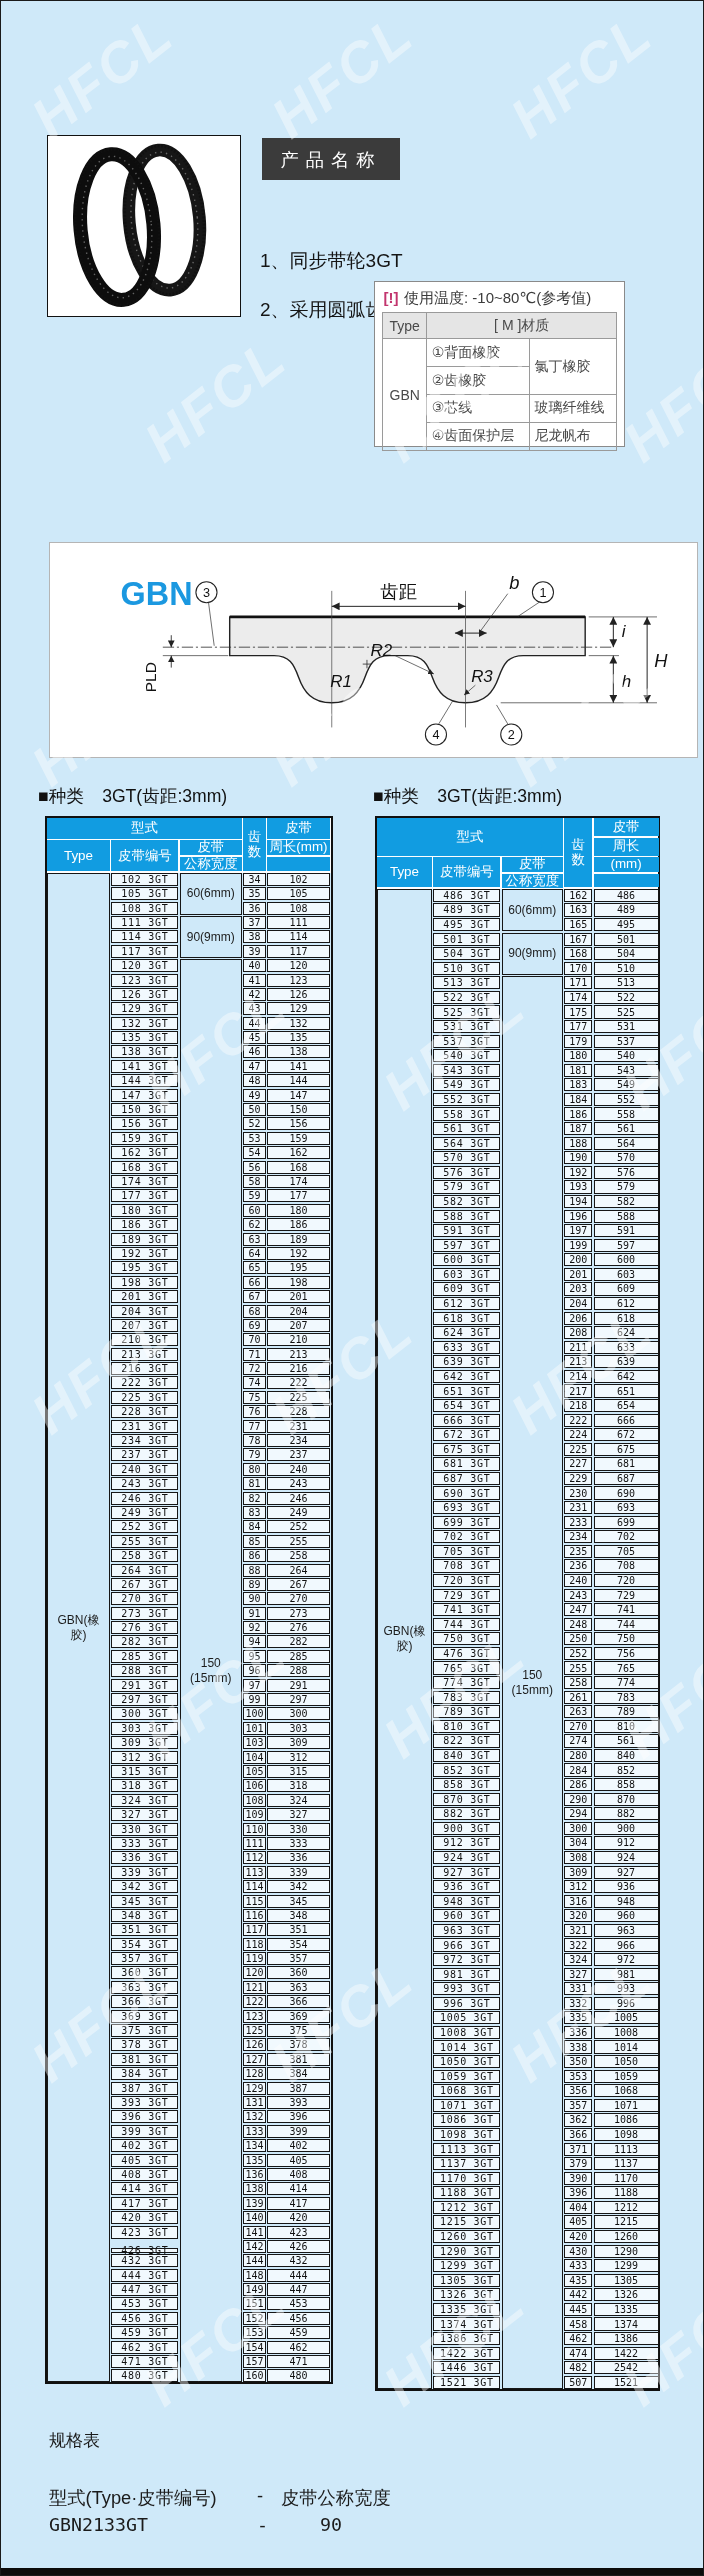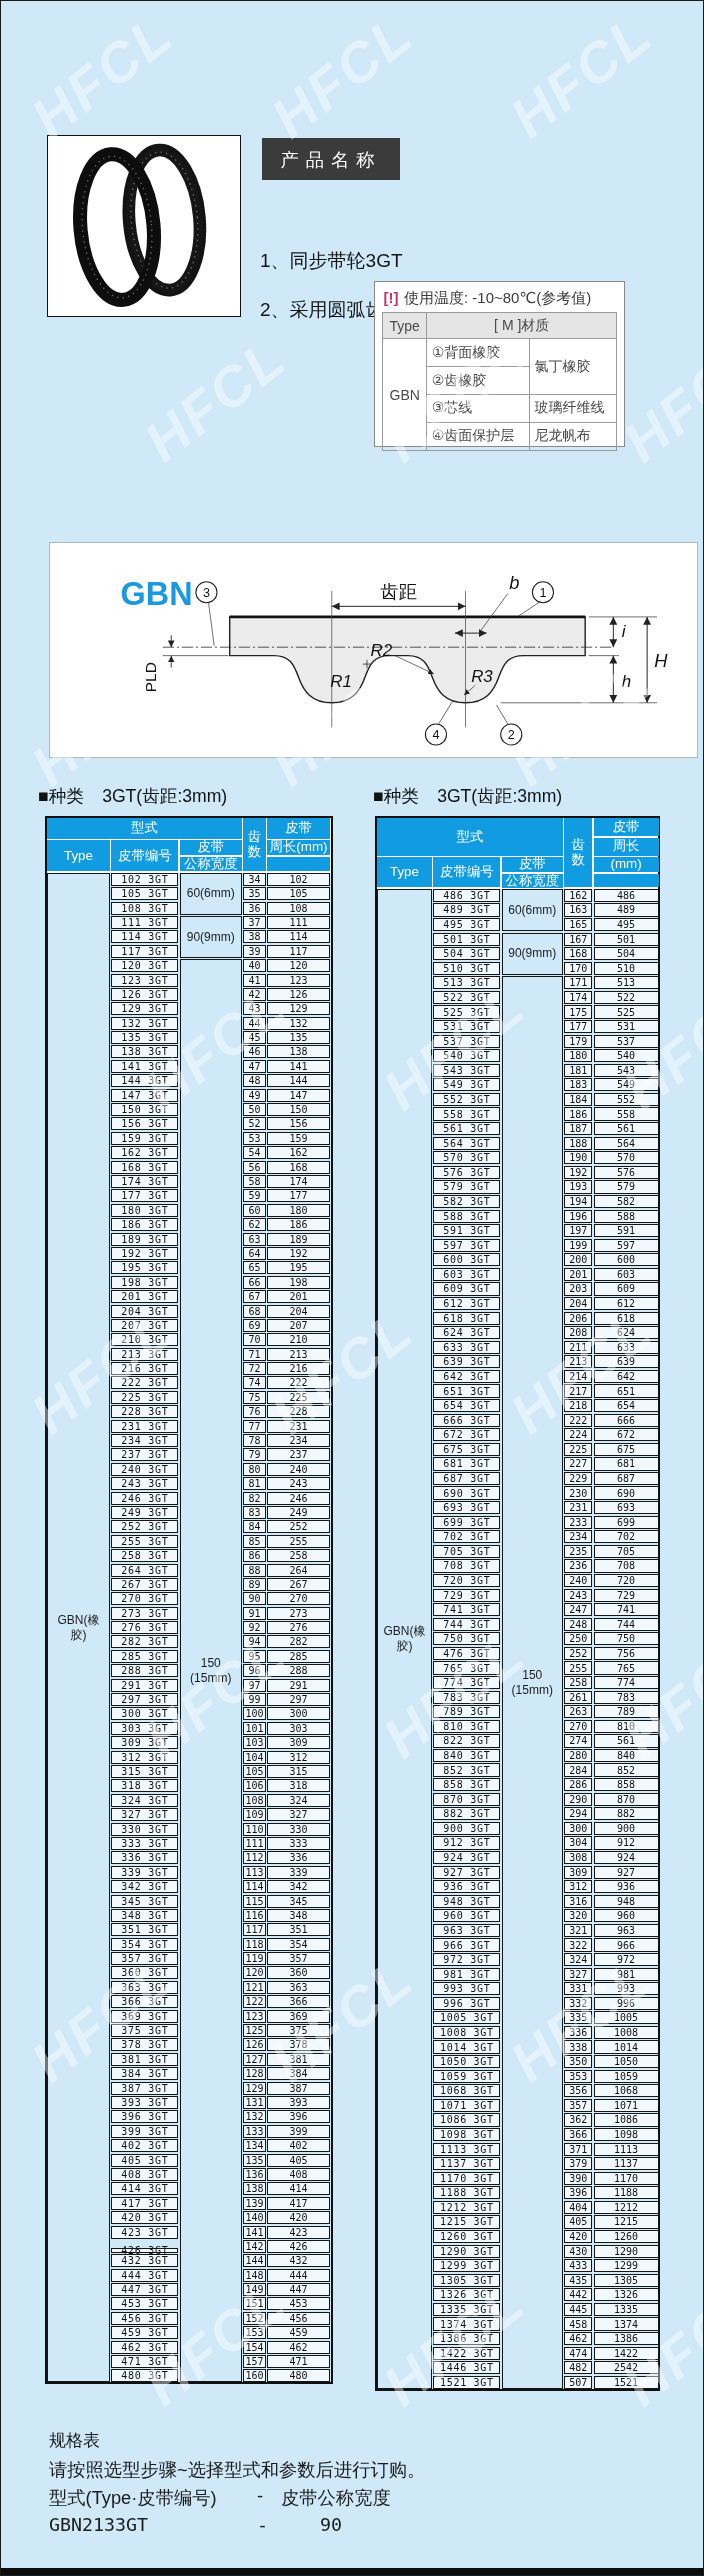--- a/index.html
+++ b/index.html
@@ -875,21 +875,20 @@
         <div class="bcell val belt" style="grid-area: 102 / 2;">1446 3GT</div>
         <div class="bcell val" style="grid-area: 102 / 4;">482</div>
         <div class="bcell val" style="grid-area: 102 / 5;">2542</div>
         <div class="bcell val belt" style="grid-area: 103 / 2;">1521 3GT</div>
         <div class="bcell val" style="grid-area: 103 / 4;">507</div>
         <div class="bcell val" style="grid-area: 103 / 5;">1521</div>
       </div>
   </div>
 
   <div class="foot foot-title">规格表</div>
-  <div class="foot foot-note">请按照选型步骤~选择型式和参数后进行订购。</div>
   <div class="foot foot-format">
     <span>型式(Type·皮带编号)</span>
     <span class="dash1">-</span>
     <span class="val1">皮带公称宽度</span>
   </div>
   <div class="foot foot-example">
     <span>GBN2133GT</span>
     <span class="dash2">-</span>
     <span class="val2">90</span>
   </div>

